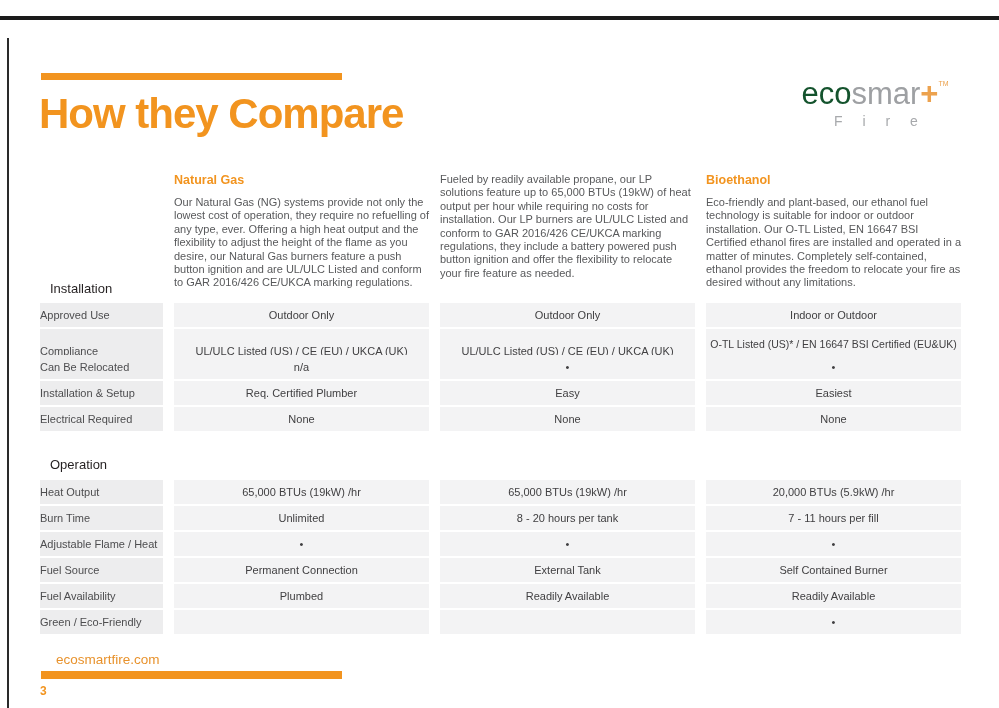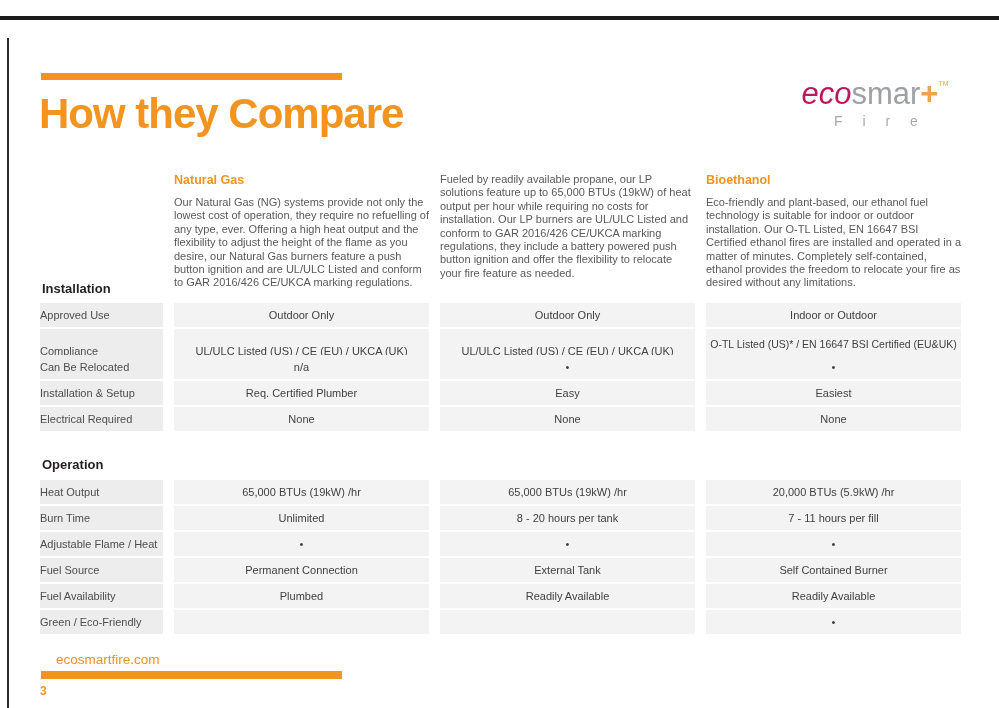--- a/index.html
+++ b/index.html
@@ -11,35 +11,35 @@
   .edge-top    { position:absolute; left:0; top:0; width:999px; height:4px; background:#1b1b1b; }
   .edge-left   { position:absolute; left:7px; top:22px; width:2px; height:676px; background:#2a2a2a; }
   .edge-bottom { position:absolute; left:0; top:697px; width:999px; height:11px; background:#111111; }
 
   
   .title-rule { position:absolute; left:41px; top:57px; width:301px; height:7px; background:#F2941F; }
   .page-title { position:absolute; left:39px; top:74px; font-size:42px; font-weight:bold; color:#F2941F; letter-spacing:-1px; }
 
   .logo { position:absolute; left:775px; top:50px; width:200px; text-align:center; }
   .logo-main { font-size:31px; color:#9EA0A3; letter-spacing:0; line-height:36px; white-space:nowrap; }
-  .logo-eco  { color:#be185d;font-style:italic; }
+  .logo-eco  { color:#14532d; }
   .logo-plus { color:#ECA24E; font-weight:bold; }
   .logo-tm   { font-size:7px; color:#ECA24E; vertical-align:18px; letter-spacing:0; }
   .logo-fire { font-size:14px; color:#A7A9AC; letter-spacing:8px; margin-top:1px; padding-left:10px; }
 
   
   .grid4 { display:grid; grid-template-columns:123px 255px 255px 255px; column-gap:11px; }
 
   
   .descs { position:absolute; left:40px; top:157px; width:921px; }
   .col-head { font-size:12.5px; font-weight:bold; color:#F2941F; margin-bottom:9px; }
   .col-desc { font-size:11px; line-height:13.4px; color:#58595B; }
 
   
-  .sec-head { position:absolute; left:42px; font-size:13px; font-weight:bold; color:#231F20; }
+  .sec-head { position:absolute; left:50px; font-size:13px; font-weight:normal; color:#231F20; }
   .sec-head.installation { top:265px; }
   .sec-head.operation    { top:441px; }
 
   
   .rows { position:absolute; left:40px; width:921px; display:grid; grid-template-columns:123px 255px 255px 255px; column-gap:11px; row-gap:2px; }
   .rows.installation { top:287px; grid-auto-rows:24px; }
   .rows.operation    { top:464px; grid-auto-rows:24px; }
   .cell { display:flex; align-items:center; font-size:11px; }
   .cell.label { background:#EDEDEE; color:#4D4D4F; }
   .cell.val   { background:#F3F3F4; color:#414042; justify-content:center; text-align:center; }

